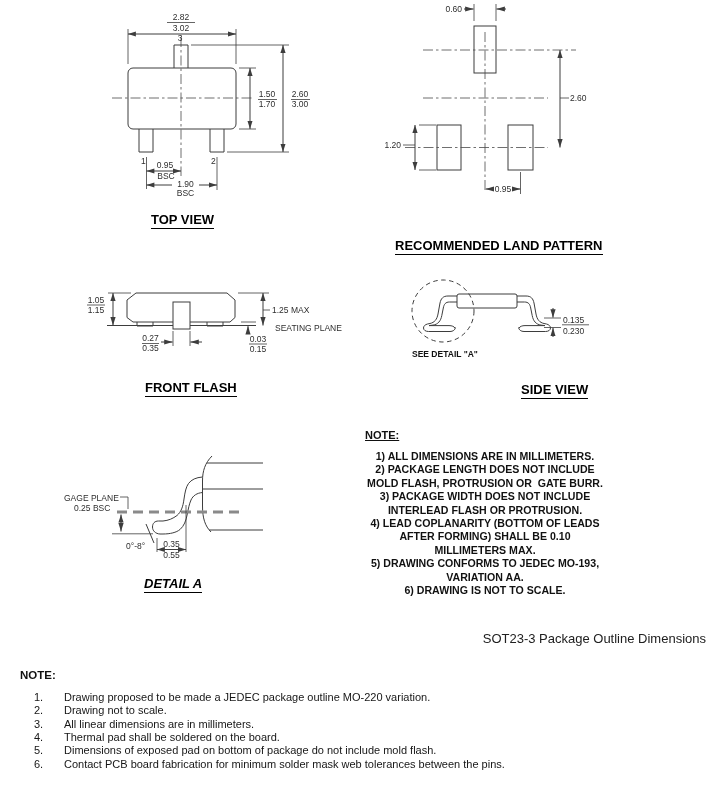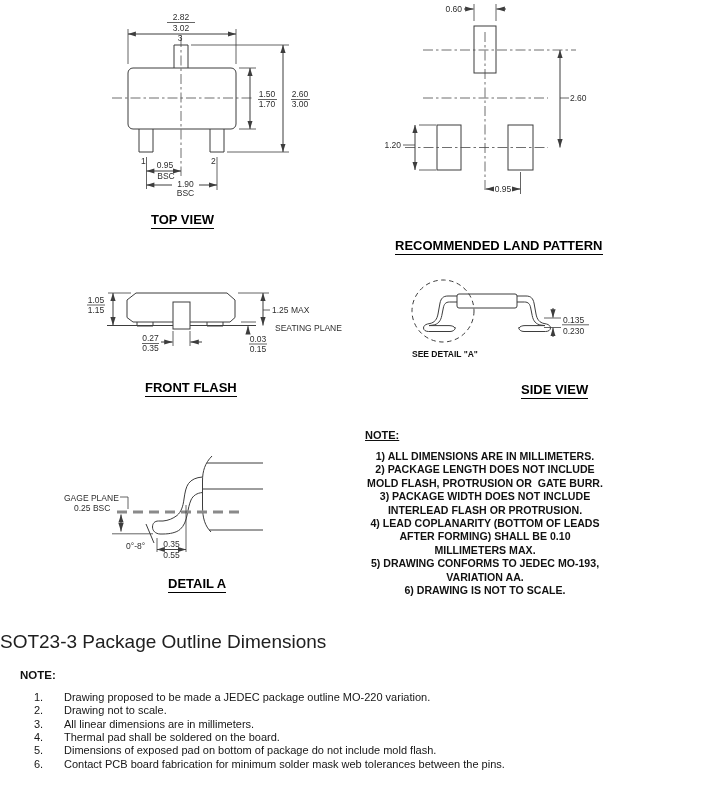--- a/index.html
+++ b/index.html
@@ -8,21 +8,21 @@
   svg text{font-family:"Liberation Sans",sans-serif;font-size:8.5px;fill:#2e2e2e;}
   svg text.b{font-weight:bold;fill:#111;}
   .s{stroke:#3d3d3d;fill:none;stroke-width:1;}
   .t{stroke:#3d3d3d;fill:none;stroke-width:0.8;}
   .cl{stroke:#4a4a4a;fill:none;stroke-width:0.8;stroke-dasharray:10 3 2.5 3;}
   .view-label{position:absolute;font-size:13px;font-weight:bold;color:#000;
       border-bottom:1.6px solid #000;padding-bottom:1px;white-space:nowrap;}
   .note-panel{position:absolute;left:365px;top:429px;width:240px;}
   .note-heading{font-size:11px;font-weight:bold;text-decoration:underline;margin-bottom:9px;color:#111;}
   .note-line{font-size:10.6px;font-weight:bold;line-height:13.4px;white-space:pre;color:#111;text-align:center;}
-  .doc-title{position:absolute;left:0;right:0;top:631px;text-align:left;font-size:19px;color:#202020;}
+  .doc-title{position:absolute;left:0;right:0;top:631px;text-align:right;font-size:13px;color:#202020;}
   .bottom-note-heading{position:absolute;left:20px;top:669px;font-size:11.5px;font-weight:bold;color:#111;}
   .bottom-items{position:absolute;left:34px;top:691px;}
   .b-row{display:flex;font-size:11px;line-height:13.35px;color:#161616;white-space:pre;}
   .b-num{width:30px;}
 </style>
 </head>
 <body>
 
 <div id="page">
 
@@ -186,21 +186,21 @@
       <text x="171.5" y="547" text-anchor="middle">0.35</text>
       <text x="171.5" y="558" text-anchor="middle">0.55</text>
     </g>
   </svg>
 
   
   <div class="view-label" style="left:151px;top:212px;">TOP VIEW</div>
   <div class="view-label" style="left:395px;top:198px;margin-top:40px;">RECOMMENDED LAND PATTERN</div>
   <div class="view-label" style="left:145px;top:380px;">FRONT FLASH</div>
   <div class="view-label" style="left:480px;top:382px;margin-left:41px;">SIDE VIEW</div>
-  <div class="view-label" style="left:168px;top:576px;">DETAIL A</div>
+  <div class="view-label" style="left:144px;top:576px;font-style:italic;">DETAIL A</div>
 
   
   <div class="note-panel">
     <div class="note-heading">NOTE:</div>
     <div class="note-line">1) ALL DIMENSIONS ARE IN MILLIMETERS.</div>
     <div class="note-line">2) PACKAGE LENGTH DOES NOT INCLUDE</div>
     <div class="note-line">MOLD FLASH, PROTRUSION OR  GATE BURR.</div>
     <div class="note-line">3) PACKAGE WIDTH DOES NOT INCLUDE</div>
     <div class="note-line">INTERLEAD FLASH OR PROTRUSION.</div>
     <div class="note-line">4) LEAD COPLANARITY (BOTTOM OF LEADS</div>

